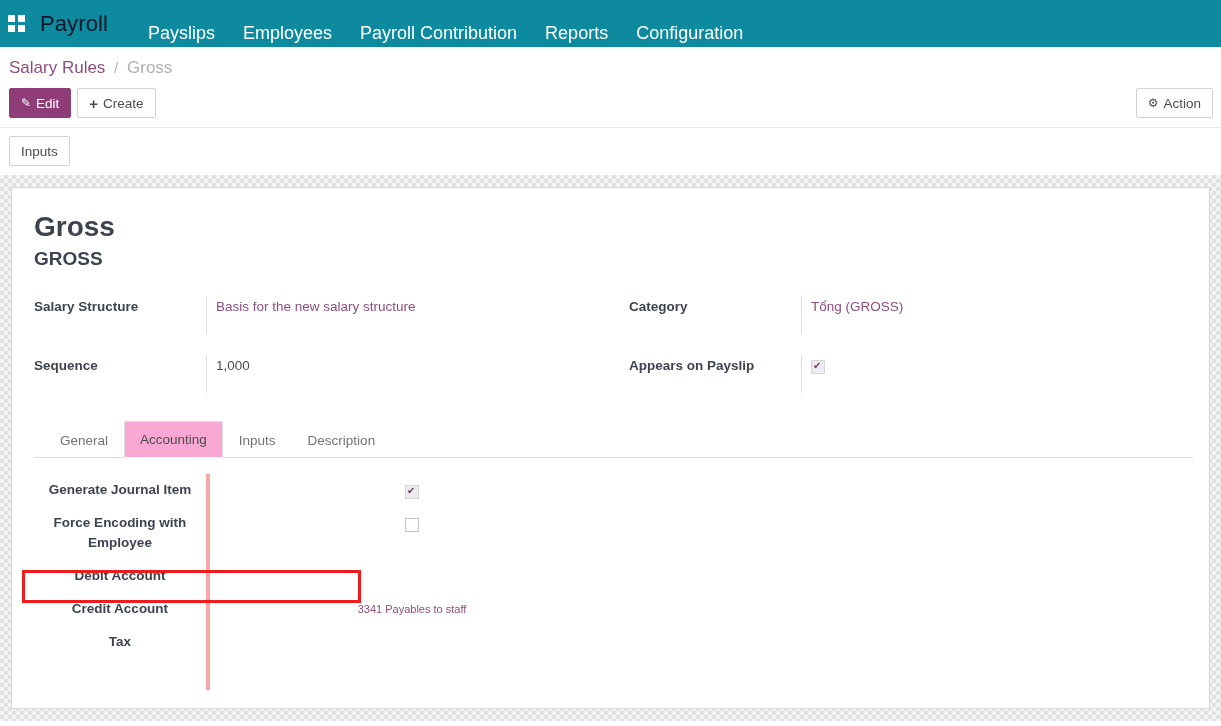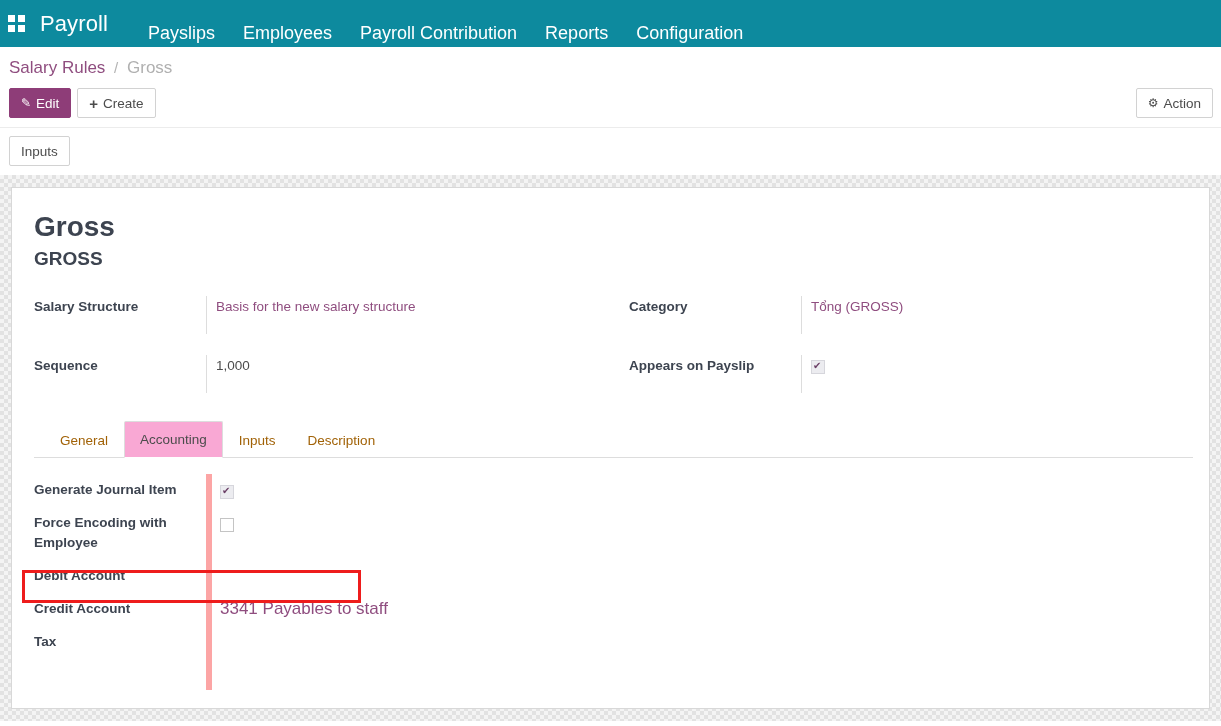--- a/index.html
+++ b/index.html
@@ -33,21 +33,21 @@
     grid-template-rows: 7px 7px;
     gap: 3px;
     margin-right: 14px;
     flex: none;
     cursor: pointer;
   }
   .apps-grid i { display: block; background: #ffffff; width: 7px; height: 7px; }
   .brand {
     font-size: 22px;
     font-weight: 400;
-    color: #ffffff;
+    color: #0f172a;
     letter-spacing: 0.1px;
     margin-right: 26px;
     white-space: nowrap;
     cursor: pointer;
   }
   .nav-item {
     font-size: 18px;
     color: #ffffff;
     padding: 0 14px;
     line-height: 47px;
@@ -203,53 +203,53 @@
   .tabs {
     display: flex;
     align-items: flex-end;
     border-bottom: 1px solid #dddddd;
     width: 1159px;
     padding-left: 10px;
   }
   .tab {
     padding: 9px 15px 8px 15px;
     font-size: 13.5px;
-    color: #a16207;
+    color: #737373;
     cursor: pointer;
     border: 1px solid transparent;
     border-bottom: none;
     margin-bottom: -1px;
     line-height: 18px;
     border-radius: 2px 2px 0 0;
     white-space: nowrap;
   }
   .tab.active {
     color: #4c4c4c;
     background: #f9a8d4;
     border-color: #dddddd;
     border-bottom: 1px solid #ffffff;
   }
 
-  .tab-pane { padding: 16px 0 0 0; position: relative; }
+  .tab-pane { padding: 16px 0 0 0; position: relative; text-align: center; }
   .acc-row { display: flex; align-items: flex-start; min-height: 26px; }
   .acc-label {
     width: 172px;
     flex: none;
     font-weight: 700;
     font-size: 13.5px;
     color: #3d4450;
     line-height: 20px;
     padding: 6px 0 6px 0;
   }
   .acc-value {
     width: 400px;
     flex: none;
-    border-left: 6px solid #fca5a5;
+    border-left: 4px solid #fca5a5;
     padding: 6px 0 6px 8px;
-    font-size: 17px;
+    font-size: 11px;
     line-height: 20px;
     min-height: 33px;
     color: #4c4c4c;
   }
   .acc-row.tall .acc-label { padding-bottom: 6px; }
   .acc-row.tall .acc-value { min-height: 53px; }
   .acc-row.last .acc-value { min-height: 64px; }
 
   
   .highlight-box {

